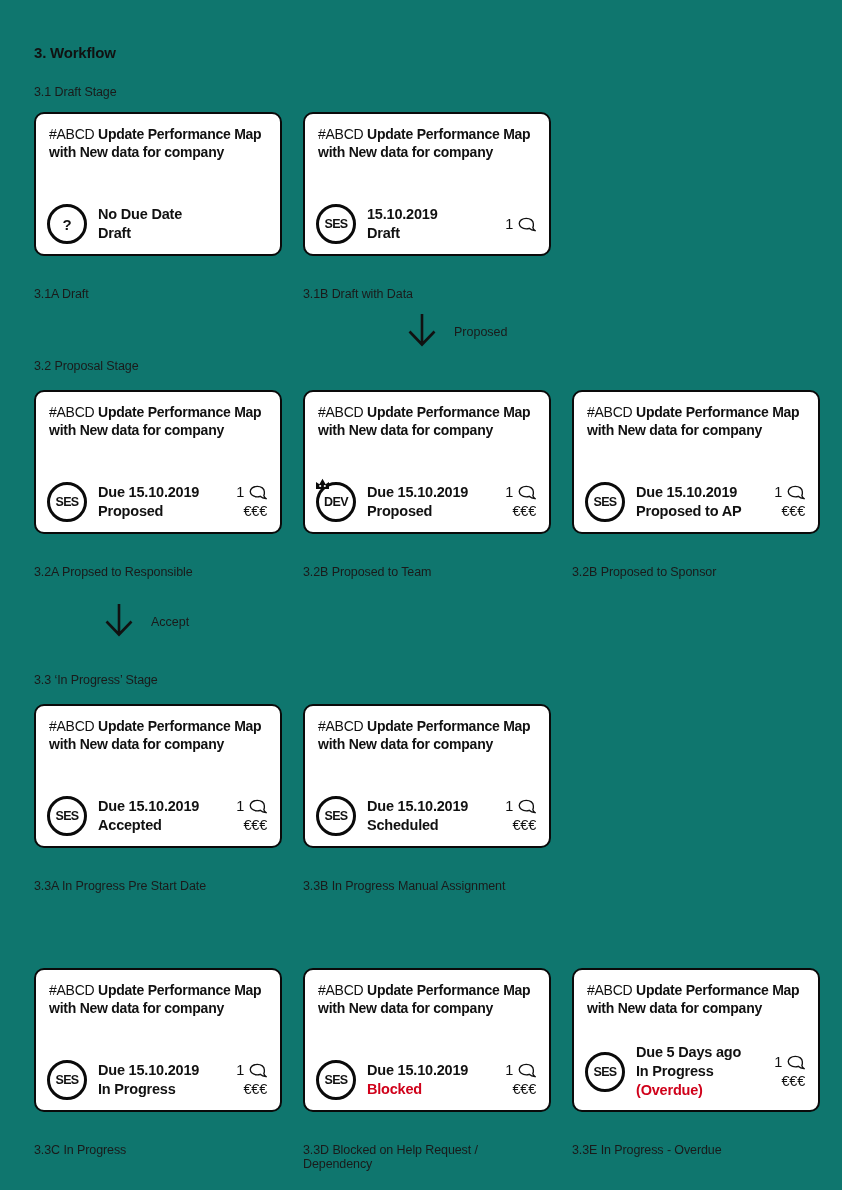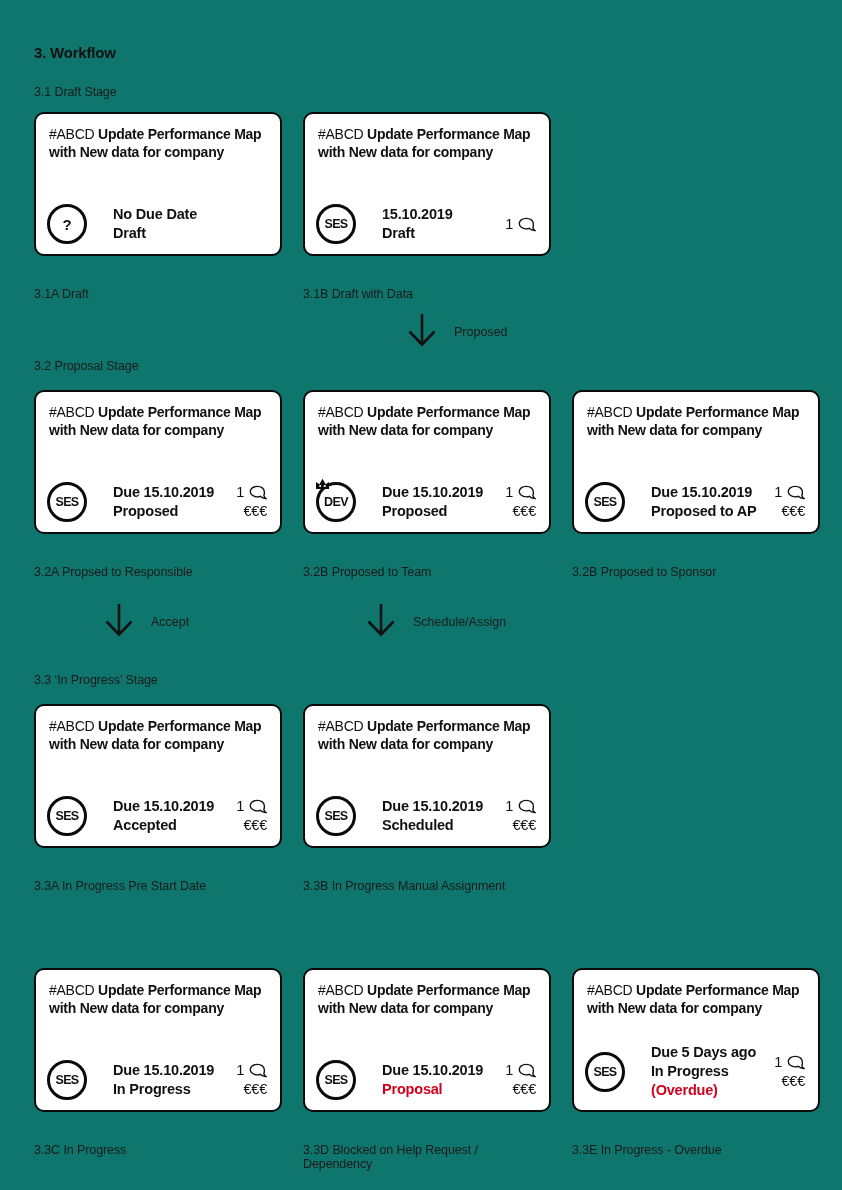--- a/index.html
+++ b/index.html
@@ -21,21 +21,21 @@
   .card-footer{
     position:absolute;left:11px;right:13px;bottom:10px;display:flex;align-items:center;
   }
   .avatar{
     width:34px;height:34px;flex:none;border:3px solid #0a0a0a;border-radius:50%;
     display:flex;align-items:center;justify-content:center;
     font-weight:bold;font-size:12.5px;letter-spacing:-0.6px;position:relative;background:#fff;
   }
   .avatar.q{font-size:15px;letter-spacing:0;}
   .avatar-mini{position:absolute;left:-4px;top:-7px;}
-  .meta{margin-left:26px;flex:1;font-weight:bold;font-size:14.5px;line-height:19px;letter-spacing:-0.2px;}
+  .meta{margin-left:11px;flex:1;font-weight:bold;font-size:14.5px;line-height:19px;letter-spacing:-0.2px;}
   .side{text-align:right;font-size:14.5px;line-height:19px;letter-spacing:-0.2px;}
   .comments{display:flex;align-items:center;gap:5px;justify-content:flex-end;}
   .red{color:#d0021b;}
   .caption{margin-top:31px;font-size:12.5px;color:#1a1a1a;letter-spacing:-0.1px;}
   .arrow{position:absolute;display:flex;align-items:center;gap:15px;height:40px;}
   .arrow-label{font-size:12.5px;color:#1a1a1a;}
   svg{display:block;}
 </style>
 </head>
 <body>
@@ -188,28 +188,20 @@
   </div>
 
   <div class="arrow" style="left:102px;top:602px">
     <span class="ic-arrow">
   <svg width="34" height="40" viewBox="0 0 34 40">
     <path d="M17 2 V32 M4.5 19.5 L17 32.5 L29.5 19.5" stroke="#111" stroke-width="2.6" fill="none"></path>
   </svg>
 </span>
     <span class="arrow-label">Accept</span>
   </div>
-  <div class="arrow" style="left:364px;top:602px">
-    <span class="ic-arrow">
-  <svg width="34" height="40" viewBox="0 0 34 40">
-    <path d="M17 2 V32 M4.5 19.5 L17 32.5 L29.5 19.5" stroke="#111" stroke-width="2.6" fill="none"></path>
-  </svg>
-</span>
-    <span class="arrow-label">Schedule/Assign</span>
-  </div>
 
   <div class="stage-label" style="top:673px">3.3 ‘In Progress’ Stage</div>
 
   <div class="cell" style="left:34px;top:704px">
     <div class="card">
       <div class="card-title"><span class="title-prefix">#ABCD</span> <span>Update Performance Map with New data for company</span></div>
       <div class="card-footer">
         <div class="avatar">
             <span>SES</span>
           </div>
@@ -290,21 +282,21 @@
 
   <div class="cell" style="left:303px;top:968px">
     <div class="card">
       <div class="card-title"><span class="title-prefix">#ABCD</span> <span>Update Performance Map with New data for company</span></div>
       <div class="card-footer">
         <div class="avatar">
             <span>SES</span>
           </div>
         <div class="meta">
           <div>Due 15.10.2019</div>
-          <div class="red">Proposal</div>
+          <div class="red">Blocked</div>
         </div>
         <div class="side">
           <div class="comments">
               <span>1</span>
               <span class="ic-comment">
   <svg width="18" height="15" viewBox="0 0 20 16">
     <path d="M9.2 1.2 C4.7 1.2 1.4 3.8 1.4 7 C1.4 10.2 4.7 12.8 9.2 12.8 C10.4 12.8 11.5 12.6 12.5 12.2 C13.9 13.5 16.2 14.5 18.8 14.7 C17.5 13.7 16.7 12.4 16.5 11.1 C17.4 10 17 8.6 17 7 C17 3.8 13.7 1.2 9.2 1.2 Z" fill="none" stroke="#111" stroke-width="1.5"></path>
   </svg>
 </span>
             </div>

